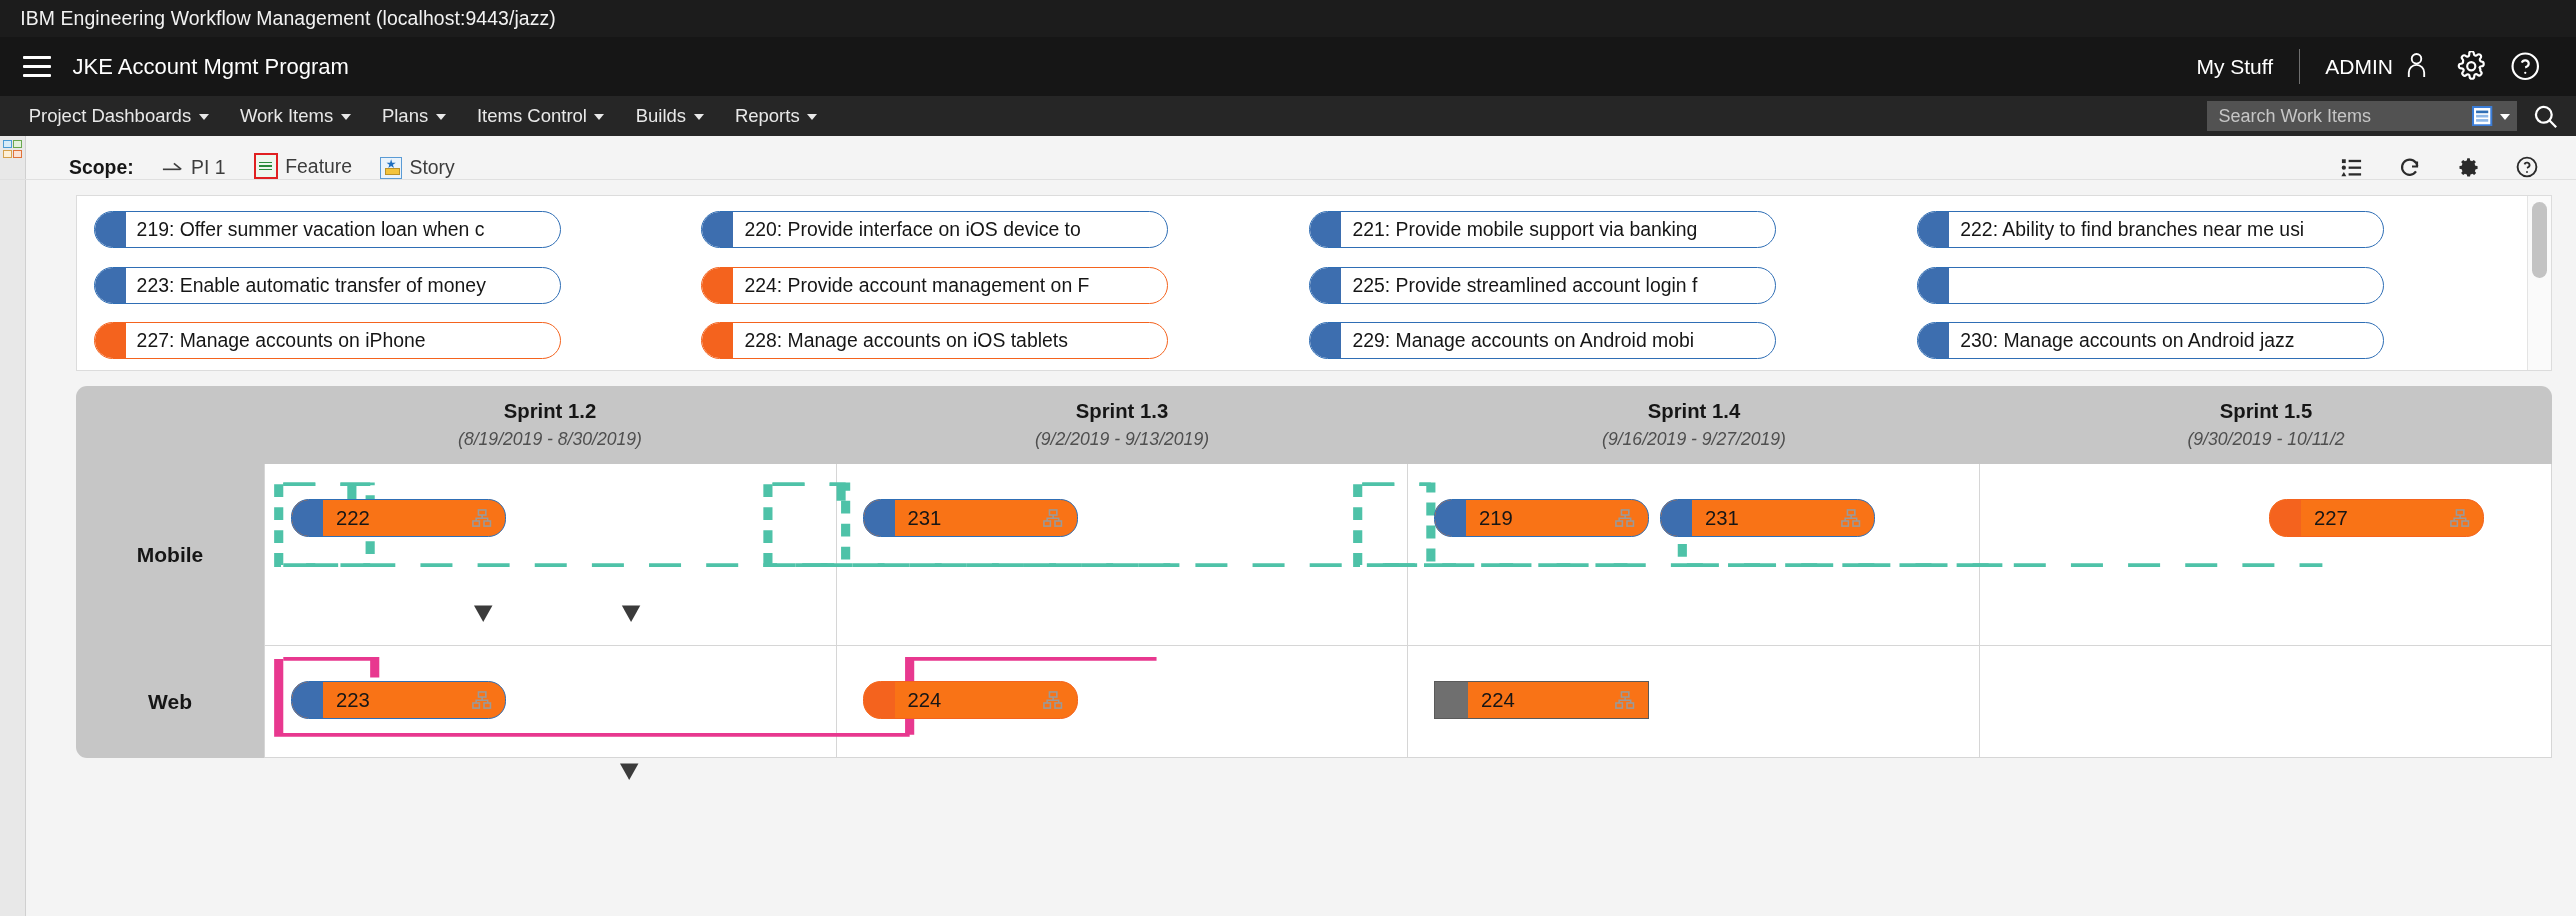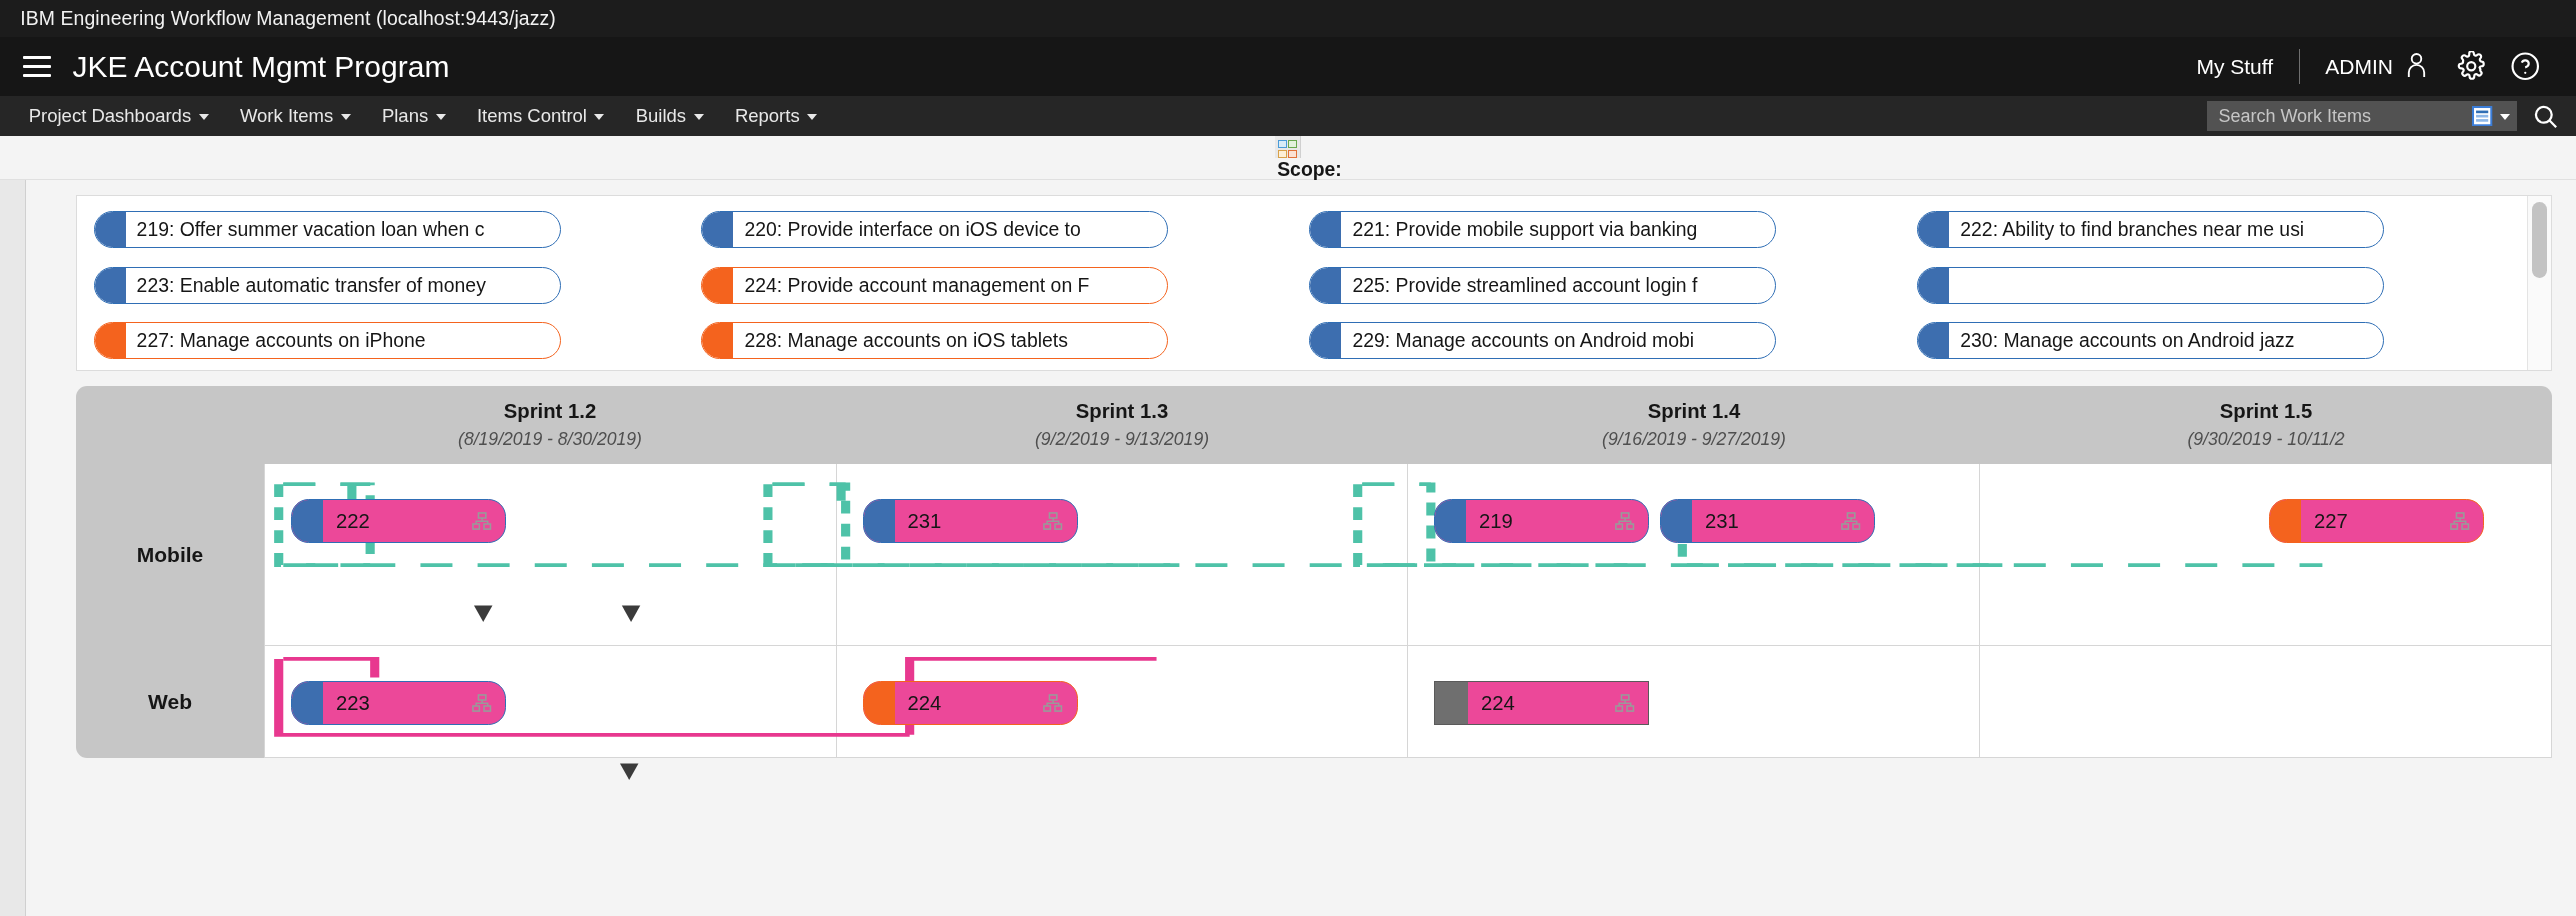--- a/index.html
+++ b/index.html
@@ -33,21 +33,21 @@
     padding: 0 24px 0 16.6px;
     color: #ffffff;
   }
   .hamburger {
     width: 41px; height: 37px;
     display: flex; flex-direction: column; justify-content: center;
     gap: 6.5px; cursor: pointer; padding: 0 6.5px;
   }
   .hamburger span { display:block; height: 2.8px; background: #fff; border-radius: 0.9px; }
   .app-title {
-    font-size: 30px;
+    font-size: 22px;
     margin-left: 15px;
     font-weight: 400;
     white-space: nowrap;
   }
   .header-right {
     margin-left: auto;
     display: flex;
     align-items: center;
     gap: 0;
   }
@@ -118,24 +118,23 @@
   }
   .sb-icon { display:flex; align-items:center; }
   .search-glass { margin-left: 15px; cursor: pointer; display: flex; align-items: center; }
 
   
   .scope-bar {
     height: 44px;
     background: #f4f4f4;
     border-bottom: 0.9px solid #e0e0e0;
     display: flex;
-    align-items: center;
+    align-items: flex-end;
     padding-left: 0;
     position: relative;
-    flex-direction: column;
   }
   .left-rail {
     width: 26px; height: 100%;
     background: #e8e8e8;
     border-right: 0.9px solid #d0d0d0;
     display: flex; align-items: flex-start; justify-content: center;
     padding-top: 3.7px;
   }
   .rail-grid { display: grid; grid-template-columns: 8.3px 8.3px; gap: 1.8px; }
   .rail-grid i { display:block; width:8.3px; height:8.3px; border:0.9px solid #9aa; }
@@ -311,27 +310,27 @@
     display: flex;
     gap: 11px;
     align-items: flex-start;
     padding-left: 26px;
   }
   .lane-cell:last-child { border-right: none; }
   .lane-cell.right-align { justify-content: flex-end; padding-right: 67px; }
 
   
   .pcard {
-    height: 44px;
+    height: 38px;
     width: 215px;
     display: flex;
     align-items: stretch;
     border-radius: 17.6px;
     overflow: hidden;
-    background: #ec4899;
+    background: #f97316;
     position: relative;
     z-index: 4;
     cursor: pointer;
   }
   .pcard.blue   { border: 1.8px solid #2f6eb5; }
   .pcard.orange { border: 1.8px solid #f4631e; }
   .pcard.grey   { border: 0.9px solid #5a5a5a; border-radius: 0; }
   .pcard .ptag { width: 31px; flex: none; border-radius: 16.6px 0 0 16.6px; }
   .pcard.blue   .ptag { background: #3d6eaf; }
   .pcard.orange .ptag { background: #f4631e; }

